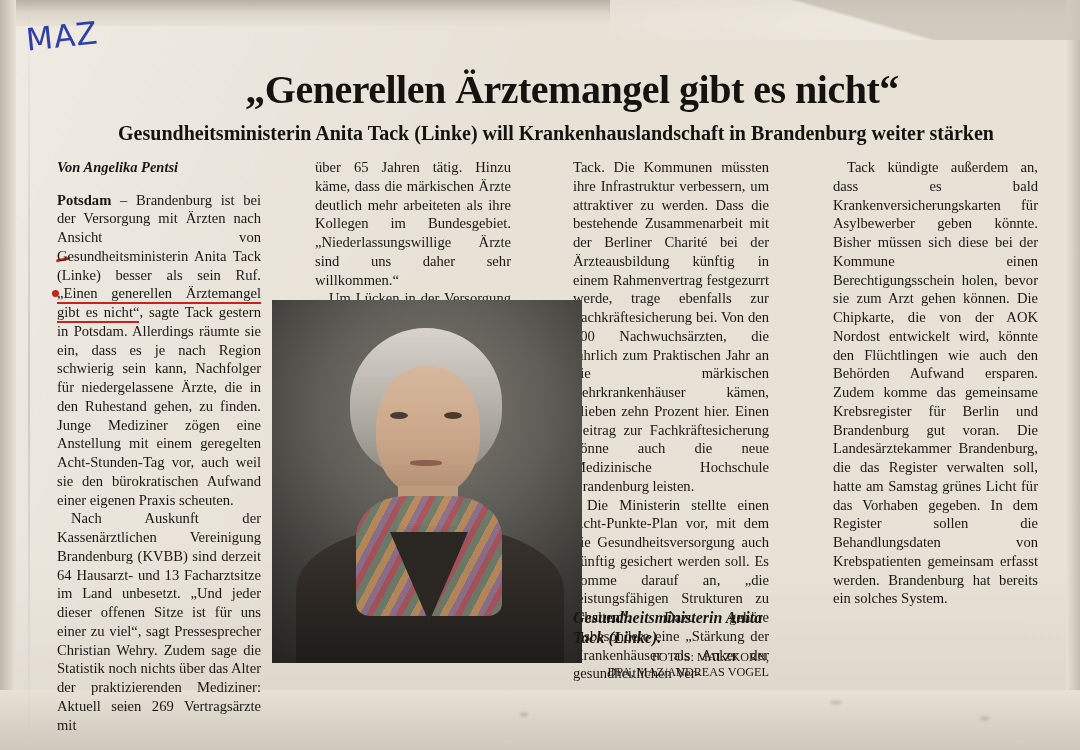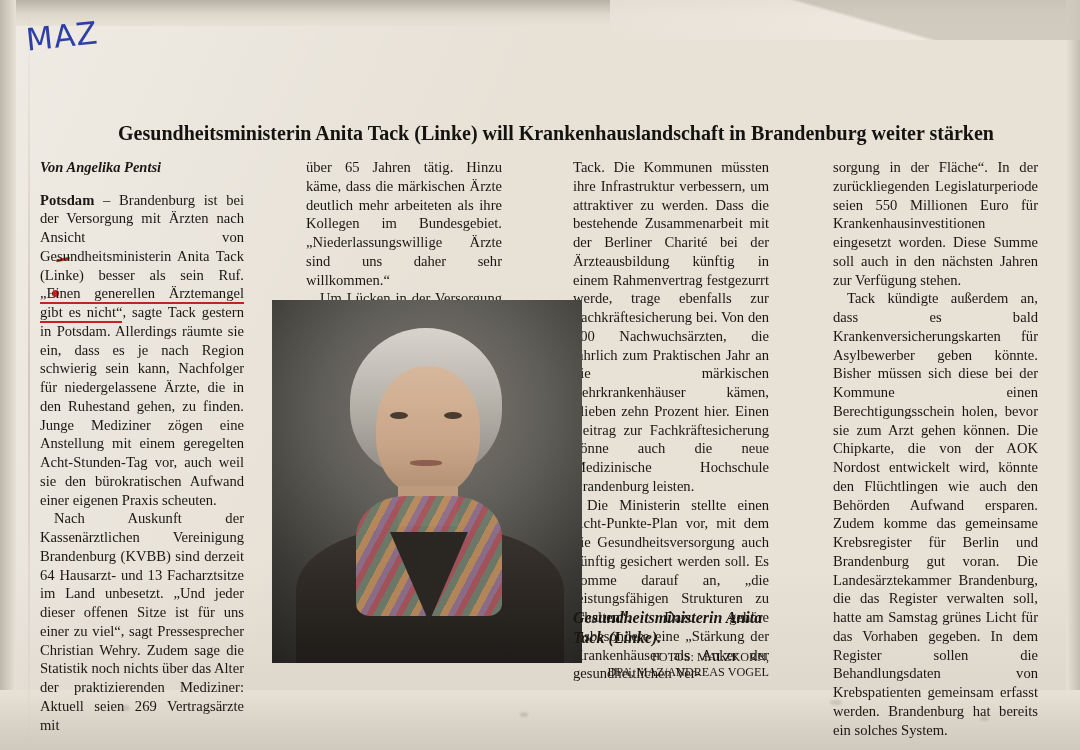--- a/index.html
+++ b/index.html
@@ -131,22 +131,22 @@
   .col {
     position: absolute;
     top: 158px;
     font-size: 14.6px;
     line-height: 1.285;
     color: #1a1713;
     text-align: justify;
     text-justify: inter-word;
     hyphens: auto;
   }
-  #col1 { left: 40px;  width: 204px; }
-  #col2 { left: 306px; width: 196px; }
+  #col1 { left: 57px;  width: 204px; }
+  #col2 { left: 315px; width: 196px; }
   #col3 { left: 573px; width: 196px; }
   #col4 { left: 833px; width: 205px; }
 
   .byline {
     font-style: italic;
     font-weight: bold;
     font-size: 14.5px;
     margin-bottom: 14px;
     text-align: left;
   }
@@ -268,40 +268,40 @@
   <div id="paper-edge-left"></div>
   <div id="paper-edge-right"></div>
   <div id="paper-edge-bottom"></div>
   <div id="tear-topright"></div>
   <div id="crease-left"></div>
 
   <div id="handwriting">MAZ</div>
   <div id="redmark-bracket"></div>
   <div id="redmark-dot"></div>
 
+  <h1 id="headline">„Generellen Ärztemangel gibt es nicht“</h1>
   <h2 id="subhead">Gesundheitsministerin Anita Tack (Linke) will Krankenhauslandschaft in Brandenburg weiter stärken</h2>
 
   <div id="col1" class="col">
     <div class="byline">Von Angelika Pentsi</div>
     <p class="p first"><span class="dateline">Potsdam</span><span> – Brandenburg ist bei der Versorgung mit Ärzten nach Ansicht von Gesundheitsministerin Anita Tack (Linke) besser als sein Ruf. </span><span class="red-underline">„Einen generellen Ärztemangel gibt es nicht“</span><span>, sagte Tack gestern in Potsdam. Allerdings räumte sie ein, dass es je nach Region schwierig sein kann, Nachfolger für niedergelassene Ärzte, die in den Ruhestand gehen, zu finden. Junge Mediziner zögen eine Anstellung mit einem geregelten Acht-Stunden-Tag vor, auch weil sie den bürokratischen Aufwand einer eigenen Praxis scheuten.</span></p>
     <p class="p">Nach Auskunft der Kassenärztlichen Vereinigung Brandenburg (KVBB) sind derzeit 64 Hausarzt- und 13 Facharztsitze im Land unbesetzt. „Und jeder dieser offenen Sitze ist für uns einer zu viel“, sagt Pressesprecher Christian Wehry. Zudem sage die Statistik noch nichts über das Alter der praktizierenden Mediziner: Aktuell seien 269 Vertragsärzte mit</p>
   </div>
 
   <div id="col2" class="col">
     <p class="p first">über 65 Jahren tätig. Hinzu käme, dass die märkischen Ärzte deutlich mehr arbeiteten als ihre Kollegen im Bundesgebiet. „Niederlassungswillige Ärzte sind uns daher sehr willkommen.“</p>
     <p class="p">Um Lücken in der Versorgung zu schließen, müssten ambulante und stationäre Einrichtungen weiter gut zusammenarbeiten, so</p>
   </div>
 
   <div id="col3" class="col">
     <p class="p first">Tack. Die Kommunen müssten ihre Infrastruktur verbessern, um attraktiver zu werden. Dass die bestehende Zusammenarbeit mit der Berliner Charité bei der Ärzteausbildung künftig in einem Rahmenvertrag festgezurrt werde, trage ebenfalls zur Fachkräftesicherung bei. Von den 100 Nachwuchsärzten, die jährlich zum Praktischen Jahr an die märkischen Lehrkrankenhäuser kämen, blieben zehn Prozent hier. Einen Beitrag zur Fachkräftesicherung könne auch die neue Medizinische Hochschule Brandenburg leisten.</p>
     <p class="p">Die Ministerin stellte einen Acht-Punkte-Plan vor, mit dem die Gesundheitsversorgung auch künftig gesichert werden soll. Es komme darauf an, „die leistungsfähigen Strukturen zu erhalten“. Dazu gehöre insbesondere eine „Stärkung der Krankenhäuser als Anker der gesundheitlichen Ver-</p>
   </div>
 
   <div id="col4" class="col">
-    <p class="p first">sorgung in der Fläche“. In der zurückliegenden Legislaturperiode seien 550 Millionen Euro für Krankenhausinvestitionen eingesetzt worden. Diese Summe soll auch in den nächsten Jahren zur Verfügung stehen.</p>
     <p class="p">Tack kündigte außerdem an, dass es bald Krankenversicherungskarten für Asylbewerber geben könnte. Bisher müssen sich diese bei der Kommune einen Berechtigungsschein holen, bevor sie zum Arzt gehen können. Die Chipkarte, die von der AOK Nordost entwickelt wird, könnte den Flüchtlingen wie auch den Behörden Aufwand ersparen. Zudem komme das gemeinsame Krebsregister für Berlin und Brandenburg gut voran. Die Landesärztekammer Brandenburg, die das Register verwalten soll, hatte am Samstag grünes Licht für das Vorhaben gegeben. In dem Register sollen die Behandlungsdaten von Krebspatienten gemeinsam erfasst werden. Brandenburg hat bereits ein solches System.</p>
   </div>
 
   <div id="photo">
     <div id="photo-bg"></div>
     <div id="photo-jacket"></div>
     <div id="photo-hair"></div>
     <div id="photo-face"></div>
     <div class="photo-eye" id="photo-eye-l"></div>
     <div class="photo-eye" id="photo-eye-r"></div>

